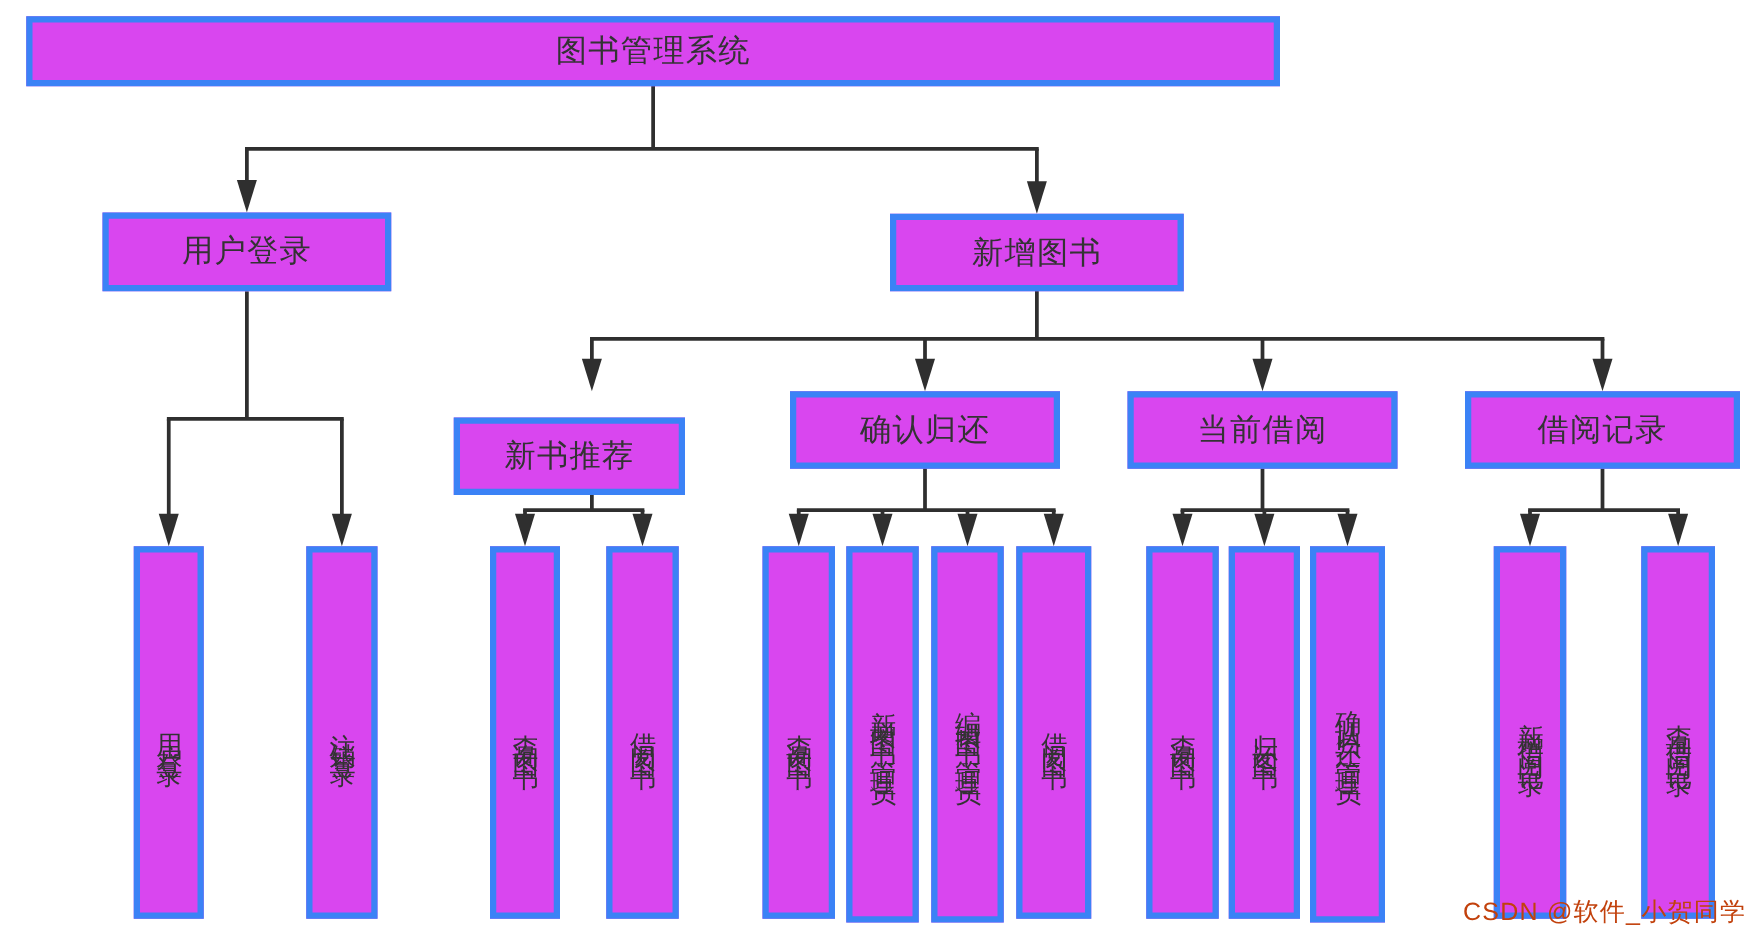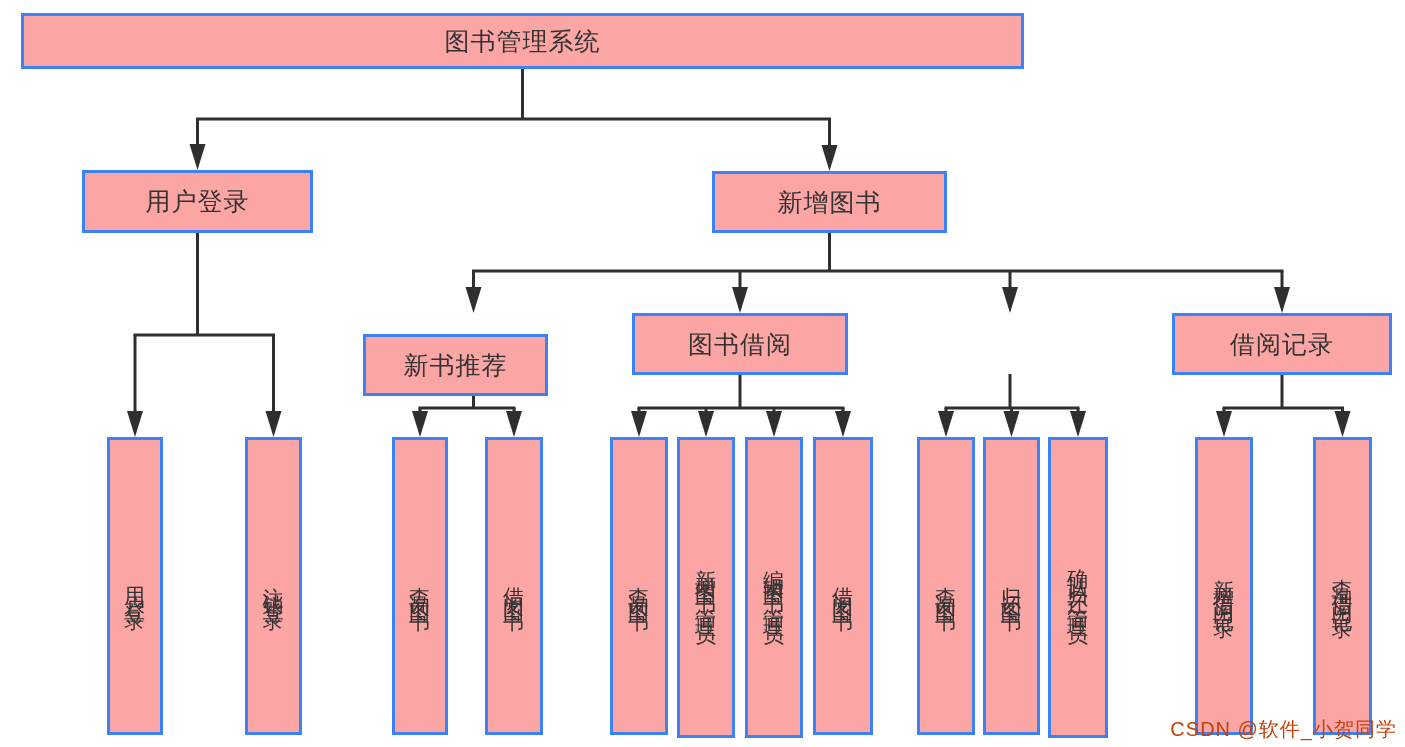--- a/index.html
+++ b/index.html
@@ -5,21 +5,21 @@
   html,body{margin:0;padding:0;background:#ffffff;}
   body{
     width:1405px;height:747px;position:relative;overflow:hidden;
     font-family:"Liberation Sans","DejaVu Sans",sans-serif;
     color:#333333;
   }
   .stage{position:absolute;left:0;top:0;width:1405px;height:747px;}
   svg.wires{position:absolute;left:0;top:0;z-index:1;}
   .node{
     position:absolute;box-sizing:border-box;z-index:2;
-    border:3px solid #3b82f6;background:#fca5a5;
+    border:5px solid #3b82f6;background:#d946ef;
     display:flex;align-items:center;justify-content:center;
   }
   .hlabel{
     font-size:25px;letter-spacing:1px;color:#333333;white-space:nowrap;line-height:1;
   }
   .vtext{
     writing-mode:vertical-rl;text-orientation:mixed;
     font-size:21px;letter-spacing:8px;line-height:1.1;color:#333333;
   }
   .watermark{
@@ -106,21 +106,24 @@
     <span class="hlabel">用户登录</span>
   </div>
   <div class="node" style="left:712px;top:171px;width:235px;height:62px;">
     <span class="hlabel">新增图书</span>
   </div>
 
   <div class="node" style="left:363px;top:301px;width:185px;height:62px;margin-top:33px;">
     <span class="hlabel">新书推荐</span>
   </div>
   <div class="node" style="left:632px;top:313px;width:216px;height:62px;">
-    <span class="hlabel">图书借阅</span>
+    <span class="hlabel">确认归还</span>
+  </div>
+  <div class="node" style="left:902px;top:313px;width:216px;height:62px;">
+    <span class="hlabel">当前借阅</span>
   </div>
   <div class="node" style="left:1172px;top:313px;width:220px;height:62px;">
     <span class="hlabel">借阅记录</span>
   </div>
 
   <div class="node" style="left:107px;top:437px;width:56px;height:298px;">
     <span class="vtext">用户登录</span>
   </div>
   <div class="node" style="left:245px;top:437px;width:57px;height:298px;">
     <span class="vtext">注销登录</span>

